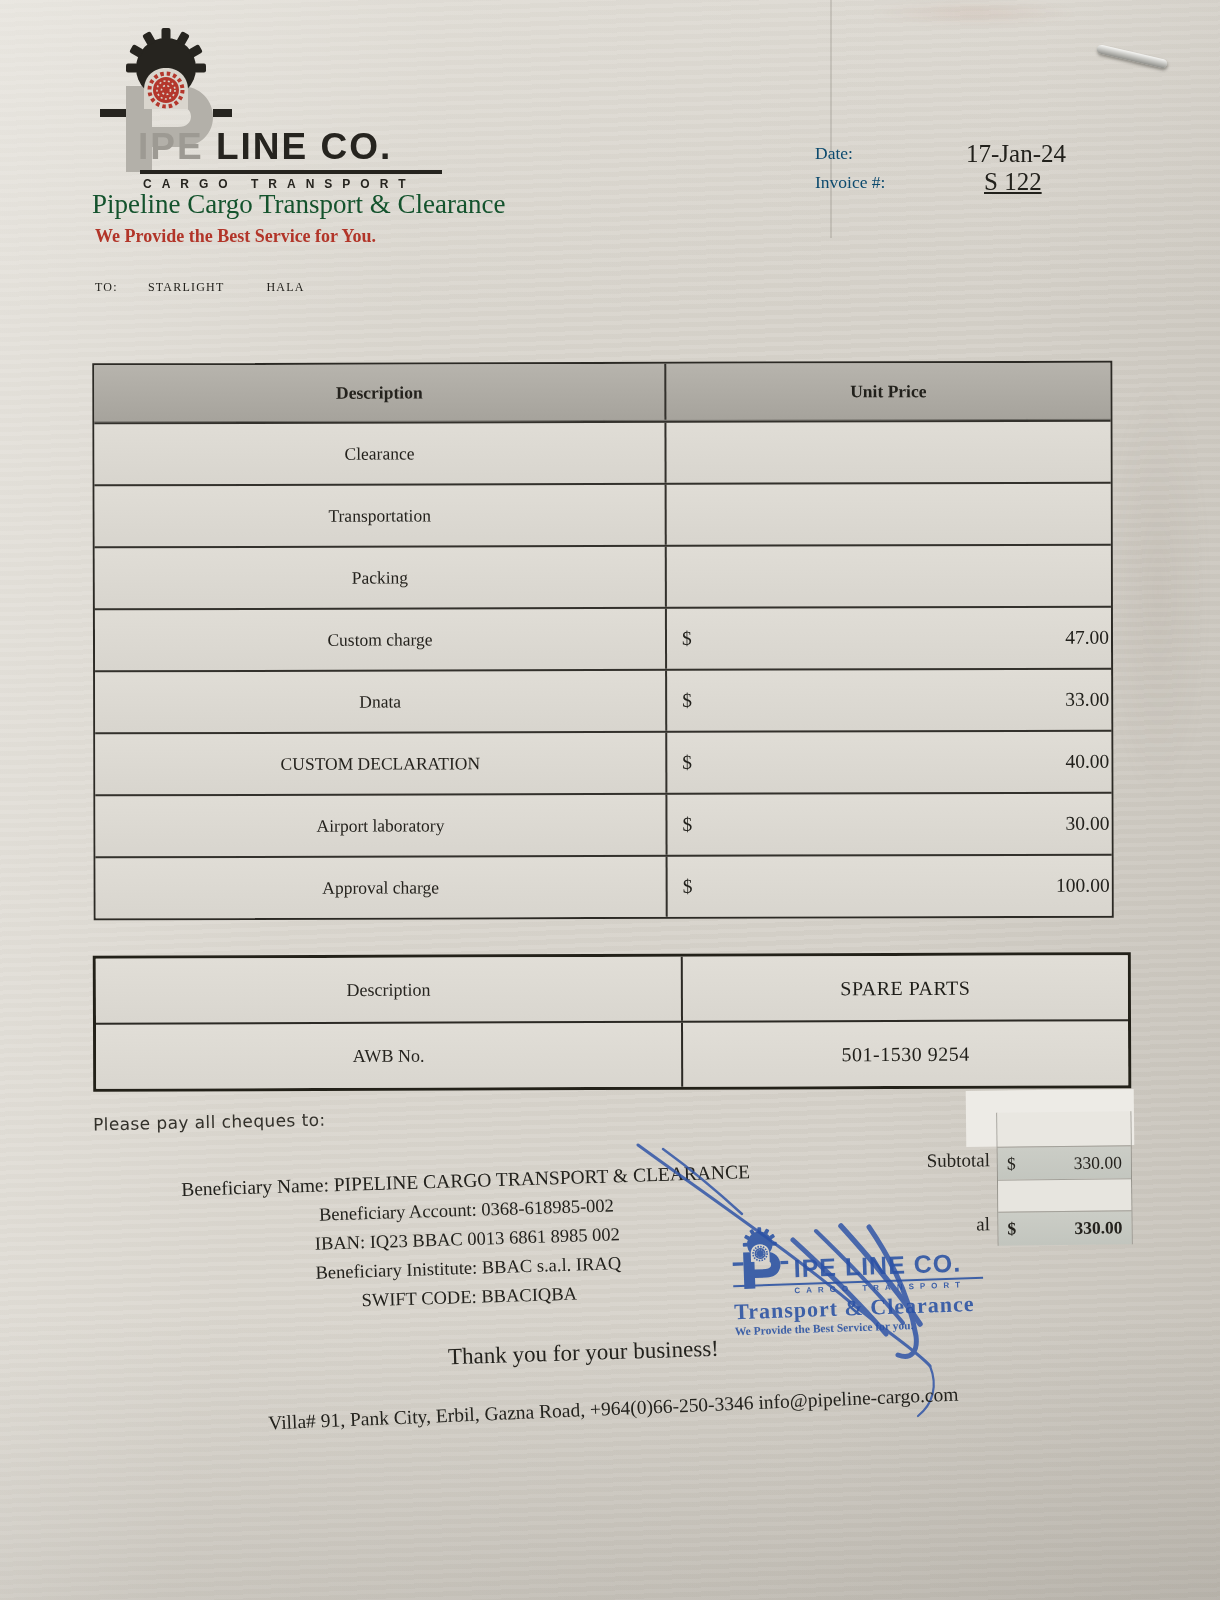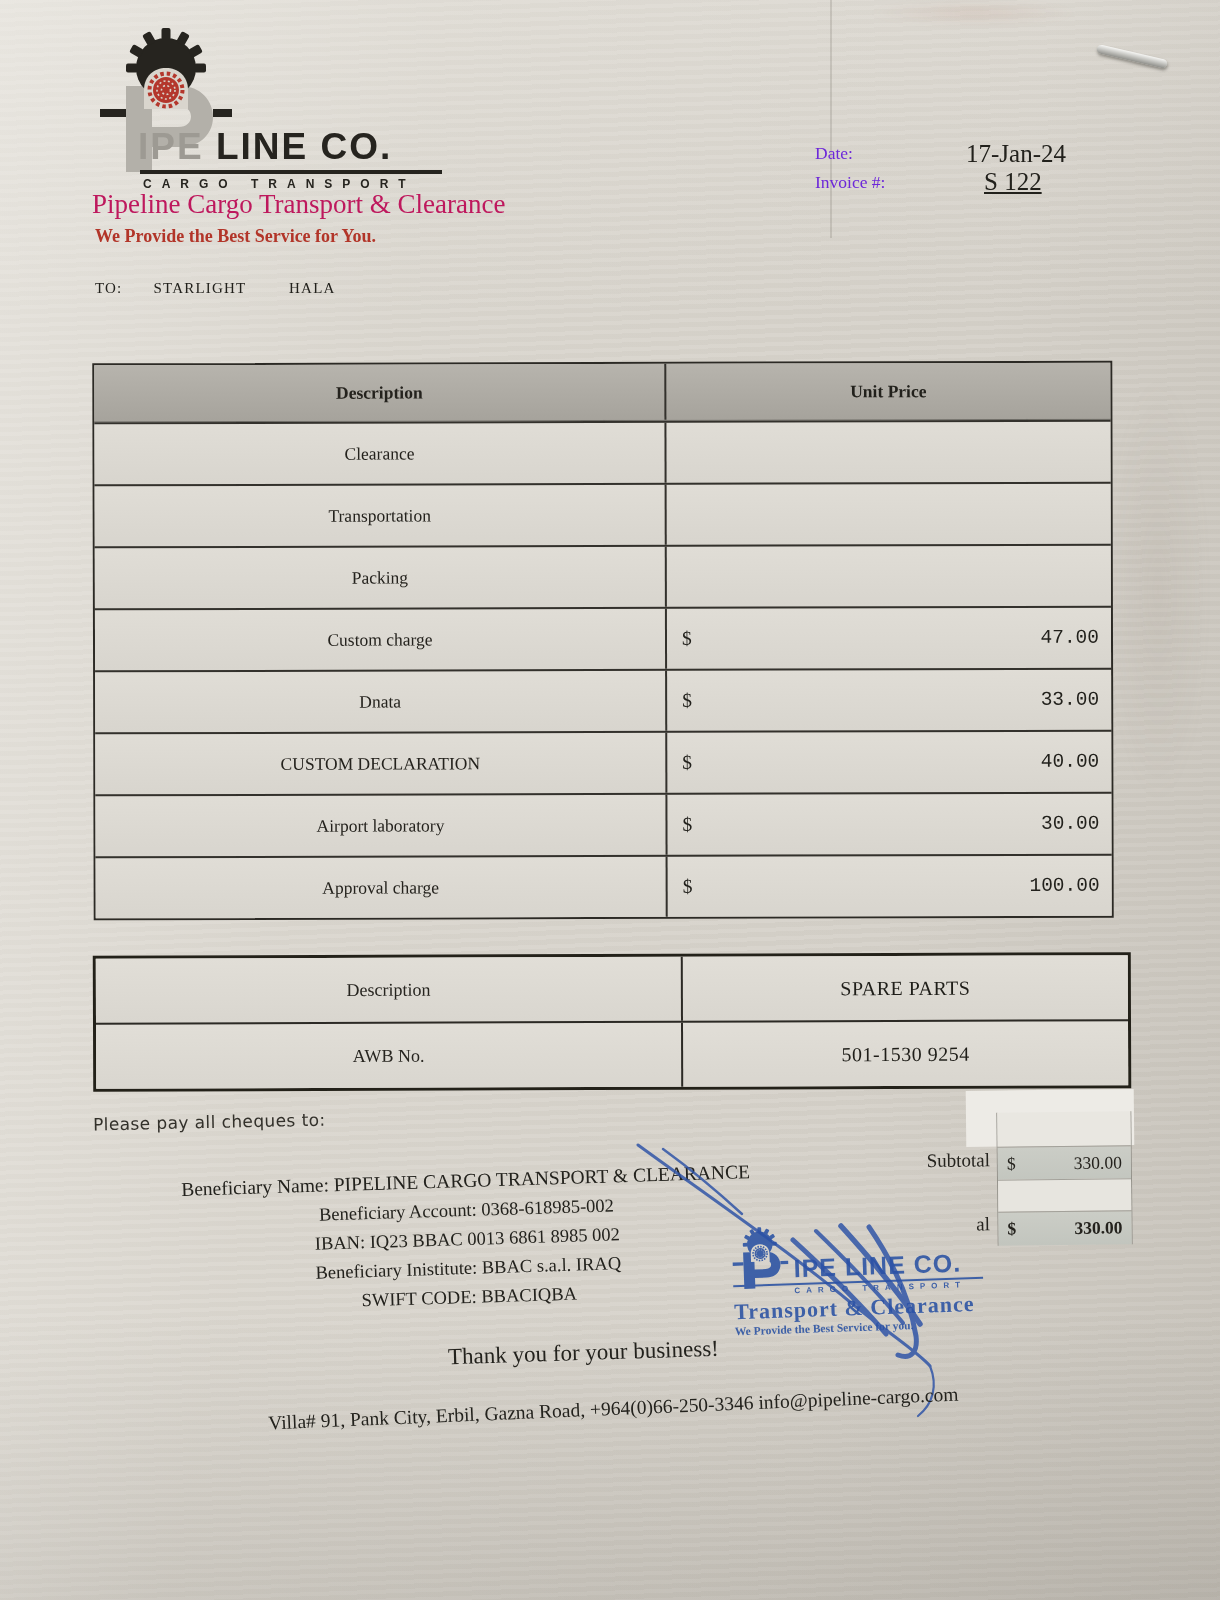--- a/index.html
+++ b/index.html
@@ -23,54 +23,54 @@
 
   
   .logo-svg{position:absolute;left:100px;top:24px;}
   .brand-line{position:absolute;left:138px;top:126px;font-family:"Liberation Sans",sans-serif;
     font-weight:bold;font-size:37px;letter-spacing:2px;white-space:nowrap;}
   .brand-gray{color:#9d9a93;text-align:right;}
   .brand-black{color:#26241f;}
   .brand-rule{position:absolute;left:140px;top:170px;width:302px;height:4px;background:#26241f;}
   .brand-sub{position:absolute;left:143px;top:177px;font-family:"Liberation Sans",sans-serif;
     font-weight:bold;font-size:12px;letter-spacing:10px;color:#26241f;white-space:nowrap;}
-  .company-name{position:absolute;left:92px;top:189px;font-size:27px;color:#be185d;white-space:nowrap;}
+  .company-name{position:absolute;left:92px;top:189px;font-size:27px;color:#14532d;white-space:nowrap;}
   .tagline{position:absolute;left:95px;top:226px;font-size:18px;font-weight:bold;color:#b23529;white-space:nowrap;}
 
   .invoice-title{position:absolute;left:838px;top:28px;font-size:60px;font-style:italic;
     color:#6e908b;letter-spacing:2px;}
   .staple{position:absolute;left:1096px;top:52px;width:72px;height:9px;border-radius:5px;
     background:linear-gradient(180deg,#f6f6f4 0%,#c9c9c5 45%,#8f8f8a 100%);
     transform:rotate(13deg);box-shadow:1px 2px 3px rgba(60,58,52,.45);}
 
-  .meta-label{position:absolute;font-size:17.5px;color:#6d28d9;}
+  .meta-label{position:absolute;font-size:17.5px;color:#0c4a6e;}
   .meta-value{position:absolute;font-size:25px;color:#22211c;}
   .date-label{left:815px;top:143px;}
   .date-value{left:966px;top:140px;}
   .invno-label{left:815px;top:172px;}
   .invno-value{left:984px;top:168px;text-decoration:underline;}
 
-  .to-line{position:absolute;left:95px;top:280px;font-size:15px;letter-spacing:1.2px;color:#22211c;}
+  .to-line{position:absolute;left:95px;top:280px;font-size:12px;letter-spacing:1.2px;color:#22211c;}
   .to-line .name{margin-left:26px;}
   .to-line .attn{margin-left:38px;}
 
   
   .charges{position:absolute;left:93px;top:362px;width:1016px;border:2.5px solid #2c2a25;
     transform:rotate(-0.15deg);}
   .c-row{display:flex;border-top:2px solid #33312c;background:linear-gradient(180deg,#e0ddd6, #d8d5ce);}
   .c-row:first-child{border-top:none;}
   .c-header{height:56px;background:linear-gradient(180deg,#b7b4ad,#a6a39c);border-bottom:1px solid #6f6d67;}
   .c-body{height:60px;}
   .c-desc{width:570px;border-right:2px solid #33312c;display:flex;align-items:center;justify-content:center;
     font-size:17.5px;color:#24221d;}
   .c-price{flex:1;display:flex;align-items:center;font-size:19.5px;color:#22211c;}
   .c-header .c-desc,.c-header .c-price{font-size:17.5px;font-weight:600;}
   .c-header .c-price{justify-content:center;}
   .c-cur{padding-left:15px;}
-  .c-amt{margin-left:auto;padding-right:12px;font-family:Liberation Mono, monospace;}
+  .c-amt{margin-left:auto;padding-right:2px;}
 
   
   .shipment{position:absolute;left:93px;top:954px;width:1032px;border:3px solid #232119;
     transform:rotate(-0.2deg);}
   .s-row{display:flex;height:64px;background:linear-gradient(180deg,#e1ded7,#d9d6cf);}
   .s-row + .s-row{border-top:2.5px solid #2c2a25;}
   .s-label{width:585px;border-right:2px solid #2c2a25;display:flex;align-items:center;justify-content:center;
     font-size:18px;color:#26241f;}
   .s-value{flex:1;display:flex;align-items:center;justify-content:center;font-size:20px;color:#1f1e19;letter-spacing:.5px;}
 

